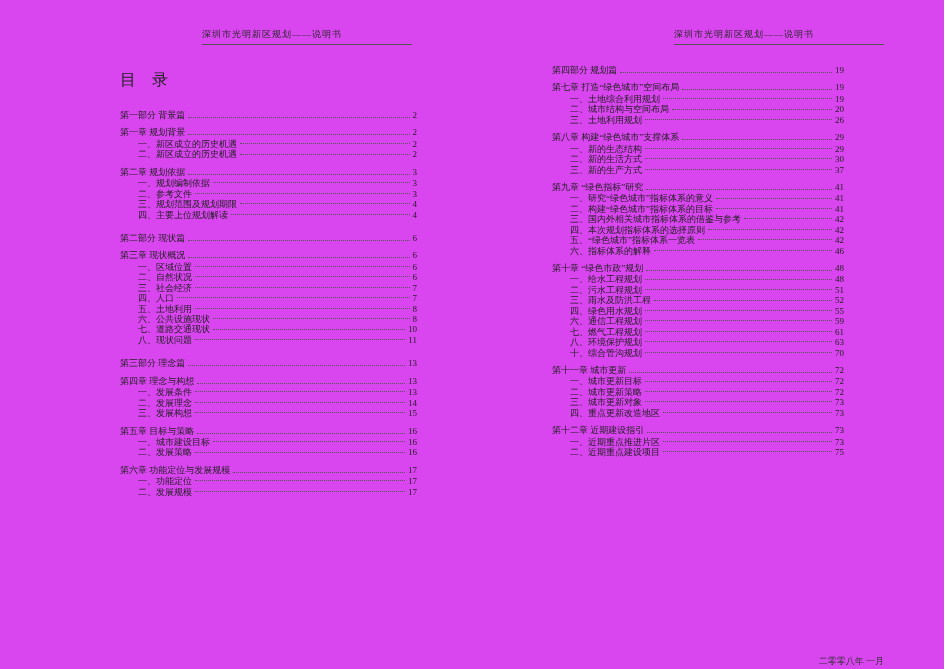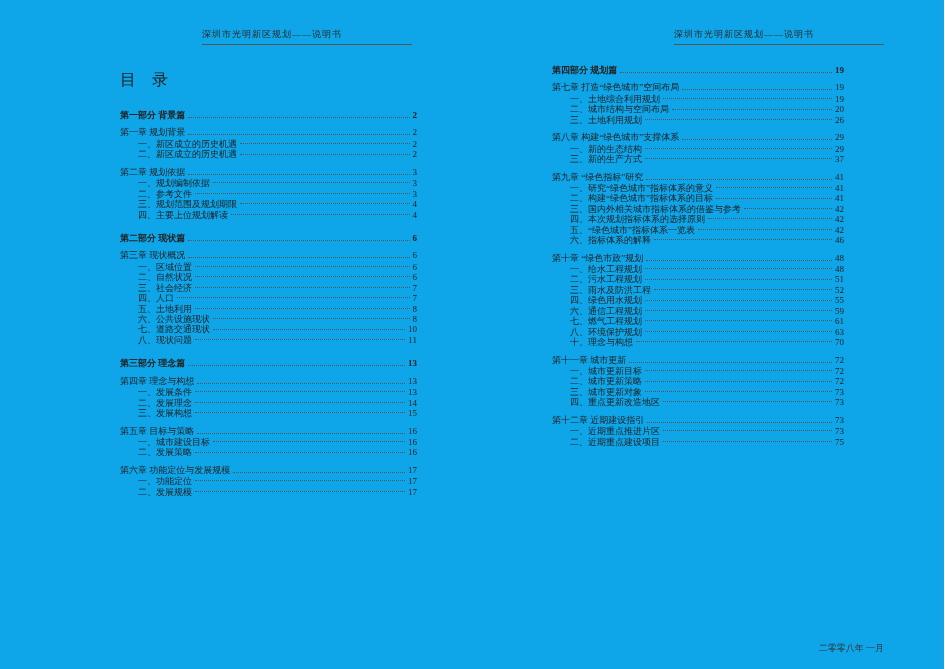--- a/index.html
+++ b/index.html
@@ -8,21 +8,21 @@
     background: #fff;
     width: 945px;
     height: 669px;
     overflow: hidden;
     font-family: "SimSun", "Songti SC", "STSong", serif;
     color: #222;
   }
   .page {
     position: absolute;
     top: 0;
-    background: #0ea5e9;
+    background: #d946ef;
     width: 472px;
     height: 669px;
     box-sizing: border-box;
   }
   .page.left  { left: 0;  padding: 60px 55px 30px 120px; }
   .page.right { left: 472px; padding: 60px 100px 30px 80px; }
 
   .running-head {
     position: absolute;
     top: 28px;
@@ -33,21 +33,21 @@
   }
   .running-head .rule {
     display: block;
     border-top: 1px solid #555;
     margin-top: 3px;
     width: 210px;
     margin-left: auto;
   }
   .footer-date {
     position: absolute;
-    bottom: 14px;
+    bottom: 1px;
     right: 60px;
     font-size: 9px;
     color: #333;
   }
 
   .doc-title {
     font-size: 16px;
     font-weight: normal;
     letter-spacing: 6px;
     margin: 10px 0 20px 0;
@@ -63,21 +63,21 @@
   }
   .toc-row .label { flex: 0 0 auto; }
   .toc-row .leader {
     flex: 1 1 auto;
     border-bottom: 1px dotted #555;
     margin: 0 3px 2px 3px;
     height: 0;
   }
   .toc-row .pg { flex: 0 0 auto; }
 
-  .lvl-part    { font-weight: bold; margin-top: 14px; margin-bottom: 2px; }
+  .lvl-part    { font-weight: normal; margin-top: 14px; margin-bottom: 2px; }
   .lvl-chapter { font-weight: normal; margin-top: 8px;  margin-bottom: 2px; }
   .lvl-item    { margin-left: 18px; align-items: center; }
 
   .page.right .toc { margin-top: 6px; }
   .page.right .lvl-part:first-child { margin-top: 0; }
 </style>
 </head>
 <body>
 
 <div class="page left">
@@ -278,20 +278,25 @@
         <span class="label">第八章  构建“绿色城市”支撑体系</span>
         <span class="leader"></span>
         <span class="pg">29</span>
       </div>
       <div class="toc-row lvl-item">
         <span class="label">一、新的生态结构</span>
         <span class="leader"></span>
         <span class="pg">29</span>
       </div>
       <div class="toc-row lvl-item">
+        <span class="label">二、新的生活方式</span>
+        <span class="leader"></span>
+        <span class="pg">30</span>
+      </div>
+      <div class="toc-row lvl-item">
         <span class="label">三、新的生产方式</span>
         <span class="leader"></span>
         <span class="pg">37</span>
       </div>
       <div class="toc-row lvl-chapter">
         <span class="label">第九章  “绿色指标”研究</span>
         <span class="leader"></span>
         <span class="pg">41</span>
       </div>
       <div class="toc-row lvl-item">
@@ -358,21 +363,21 @@
         <span class="label">七、燃气工程规划</span>
         <span class="leader"></span>
         <span class="pg">61</span>
       </div>
       <div class="toc-row lvl-item">
         <span class="label">八、环境保护规划</span>
         <span class="leader"></span>
         <span class="pg">63</span>
       </div>
       <div class="toc-row lvl-item">
-        <span class="label">十、理念与构想</span>
+        <span class="label">十、综合管沟规划</span>
         <span class="leader"></span>
         <span class="pg">70</span>
       </div>
       <div class="toc-row lvl-chapter">
         <span class="label">第十一章  城市更新</span>
         <span class="leader"></span>
         <span class="pg">72</span>
       </div>
       <div class="toc-row lvl-item">
         <span class="label">一、城市更新目标</span>

